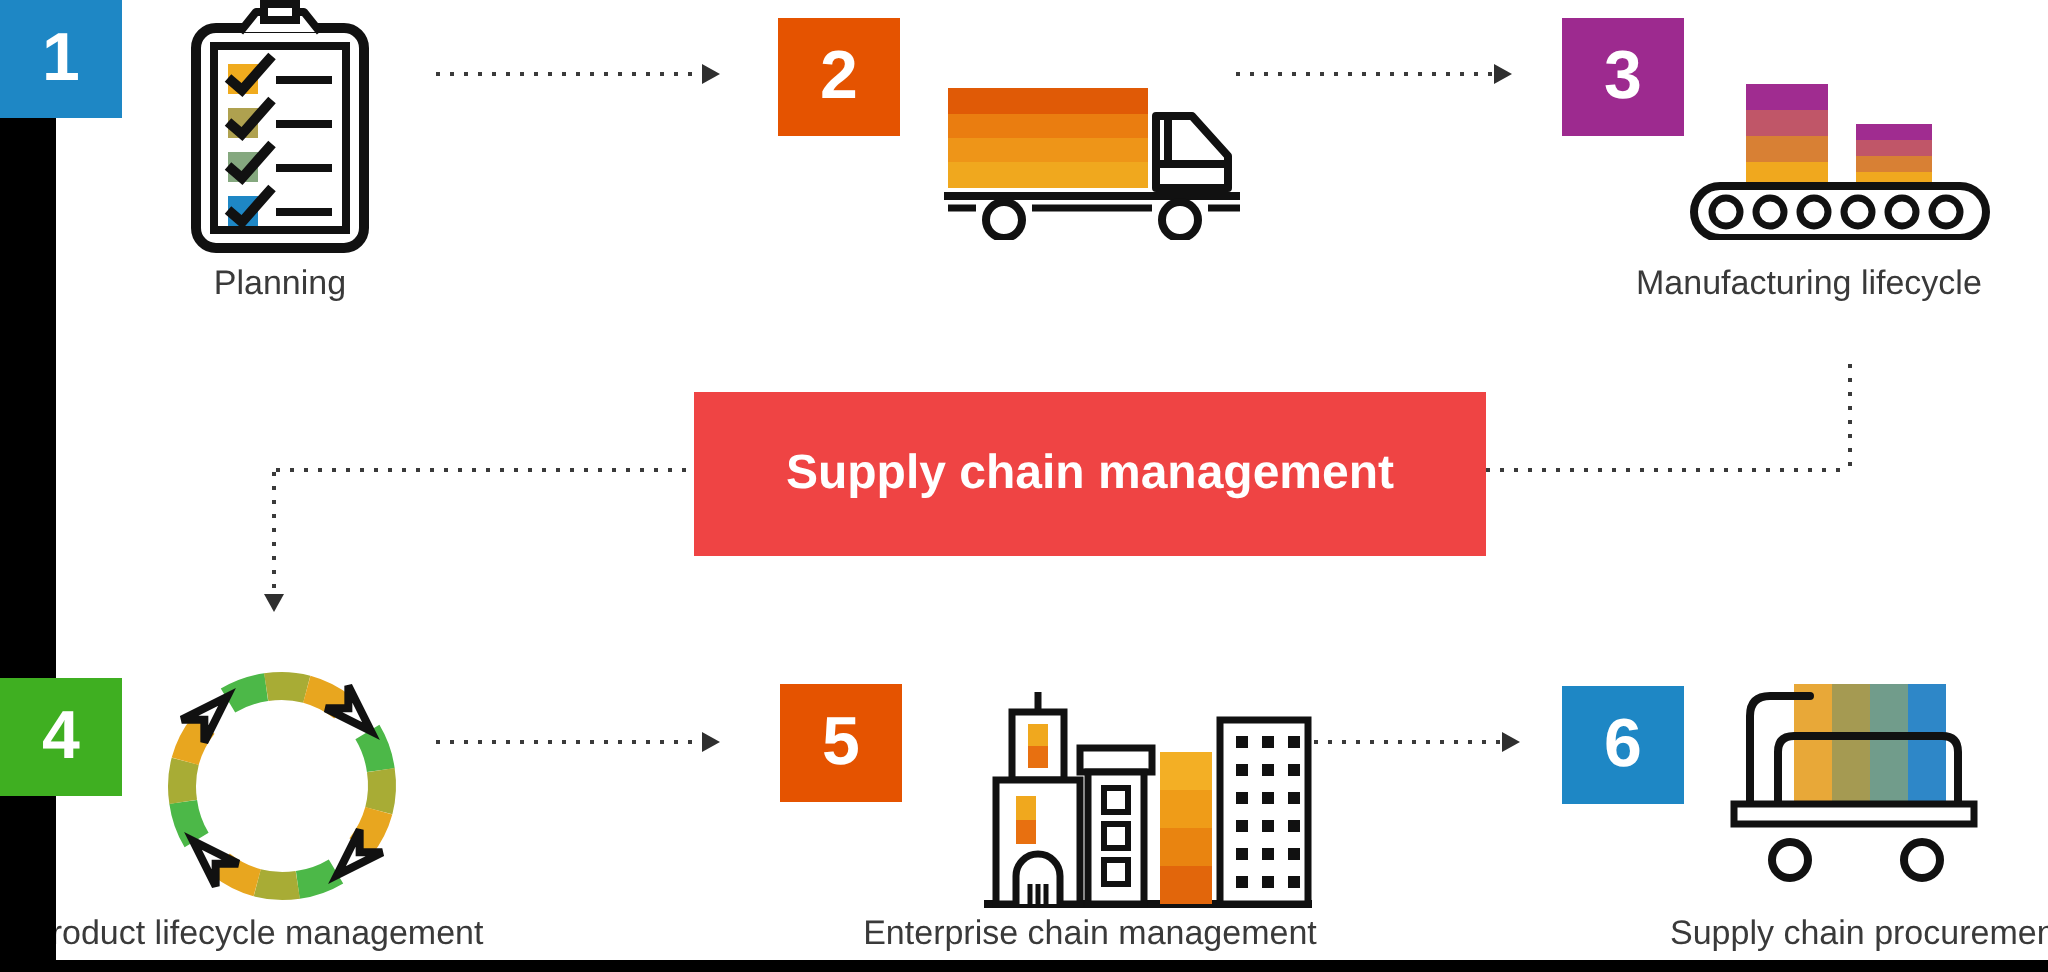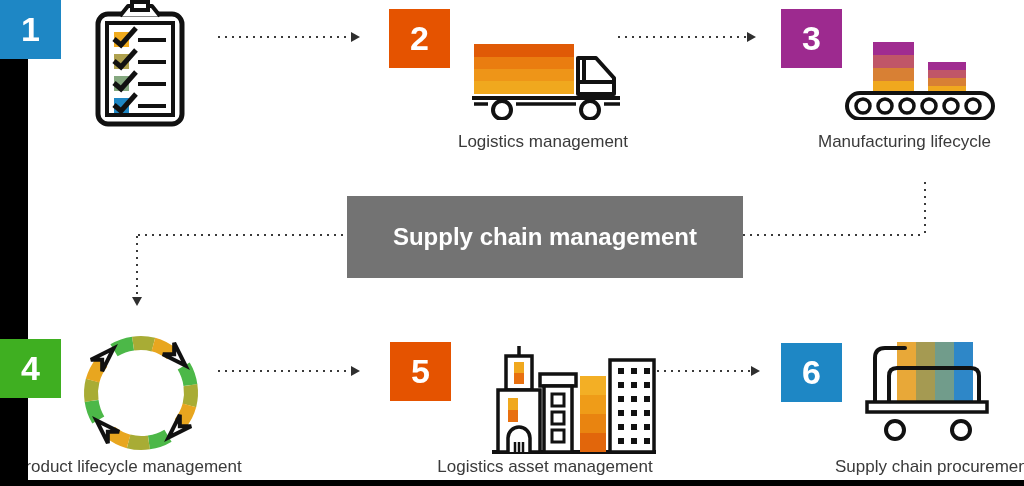--- a/index.html
+++ b/index.html
@@ -13,21 +13,21 @@
   .steplabel.centered{text-align:center;}
   .icon{position:absolute;z-index:3;}
   .dots-h{position:absolute;height:2px;z-index:1;
           background-image:repeating-linear-gradient(to right,#3a3a3a 0 2px,transparent 2px 7px);}
   .dots-v{position:absolute;width:2px;z-index:1;
           background-image:repeating-linear-gradient(to bottom,#3a3a3a 0 2px,transparent 2px 7px);}
   .head-right{position:absolute;width:0;height:0;z-index:1;
           border-left:9px solid #2f2f2f;border-top:5px solid transparent;border-bottom:5px solid transparent;}
   .head-down{position:absolute;width:0;height:0;z-index:1;
           border-top:9px solid #2f2f2f;border-left:5px solid transparent;border-right:5px solid transparent;}
-  .centerbox{position:absolute;left:347px;top:196px;width:396px;height:82px;background:#737373;z-index:4;
+  .centerbox{position:absolute;left:347px;top:196px;width:396px;height:82px;background:#ef4444;z-index:4;
           display:flex;align-items:center;justify-content:center;color:#ffffff;font-size:24px;font-weight:bold;}
 </style>
 </head>
 <body>
 
 <div id="canvas">
 
   <div class="edge-bar-left"></div>
   <div class="edge-bar-bottom"></div>
 
@@ -43,24 +43,24 @@
   <div class="numbox" style="left: 0px; top: 339px; background-color: rgb(63, 175, 33);">
       <span>4</span>
     </div>
   <div class="numbox" style="left: 390px; top: 342px; background-color: rgb(229, 83, 0);">
       <span>5</span>
     </div>
   <div class="numbox" style="left: 781px; top: 343px; background-color: rgb(30, 135, 197);">
       <span>6</span>
     </div>
 
-  <div class="steplabel centered" style="left:403px;top:132px;width:280px;">Logistics management</div>
+  <div class="steplabel centered" style="left:0;top:132px;width:280px;">Planning</div>
   <div class="steplabel" style="left:818px;top:132px;">Manufacturing lifecycle</div>
   <div class="steplabel" style="left:14px;top:457px;">Product lifecycle management</div>
-  <div class="steplabel centered" style="left:405px;top:457px;width:280px;">Logistics asset management</div>
+  <div class="steplabel centered" style="left:405px;top:457px;width:280px;">Enterprise chain management</div>
   <div class="steplabel" style="left:835px;top:457px;">Supply chain procurement</div>
 
   <div class="centerbox">
     <span>Supply chain management</span>
   </div>
 
   <div class="dots-h" style="left:218px;top:36px;width:134px;"></div>
   <div class="head-right" style="left:351px;top:32px;"></div>
 
   <div class="dots-h" style="left:618px;top:36px;width:130px;"></div>

